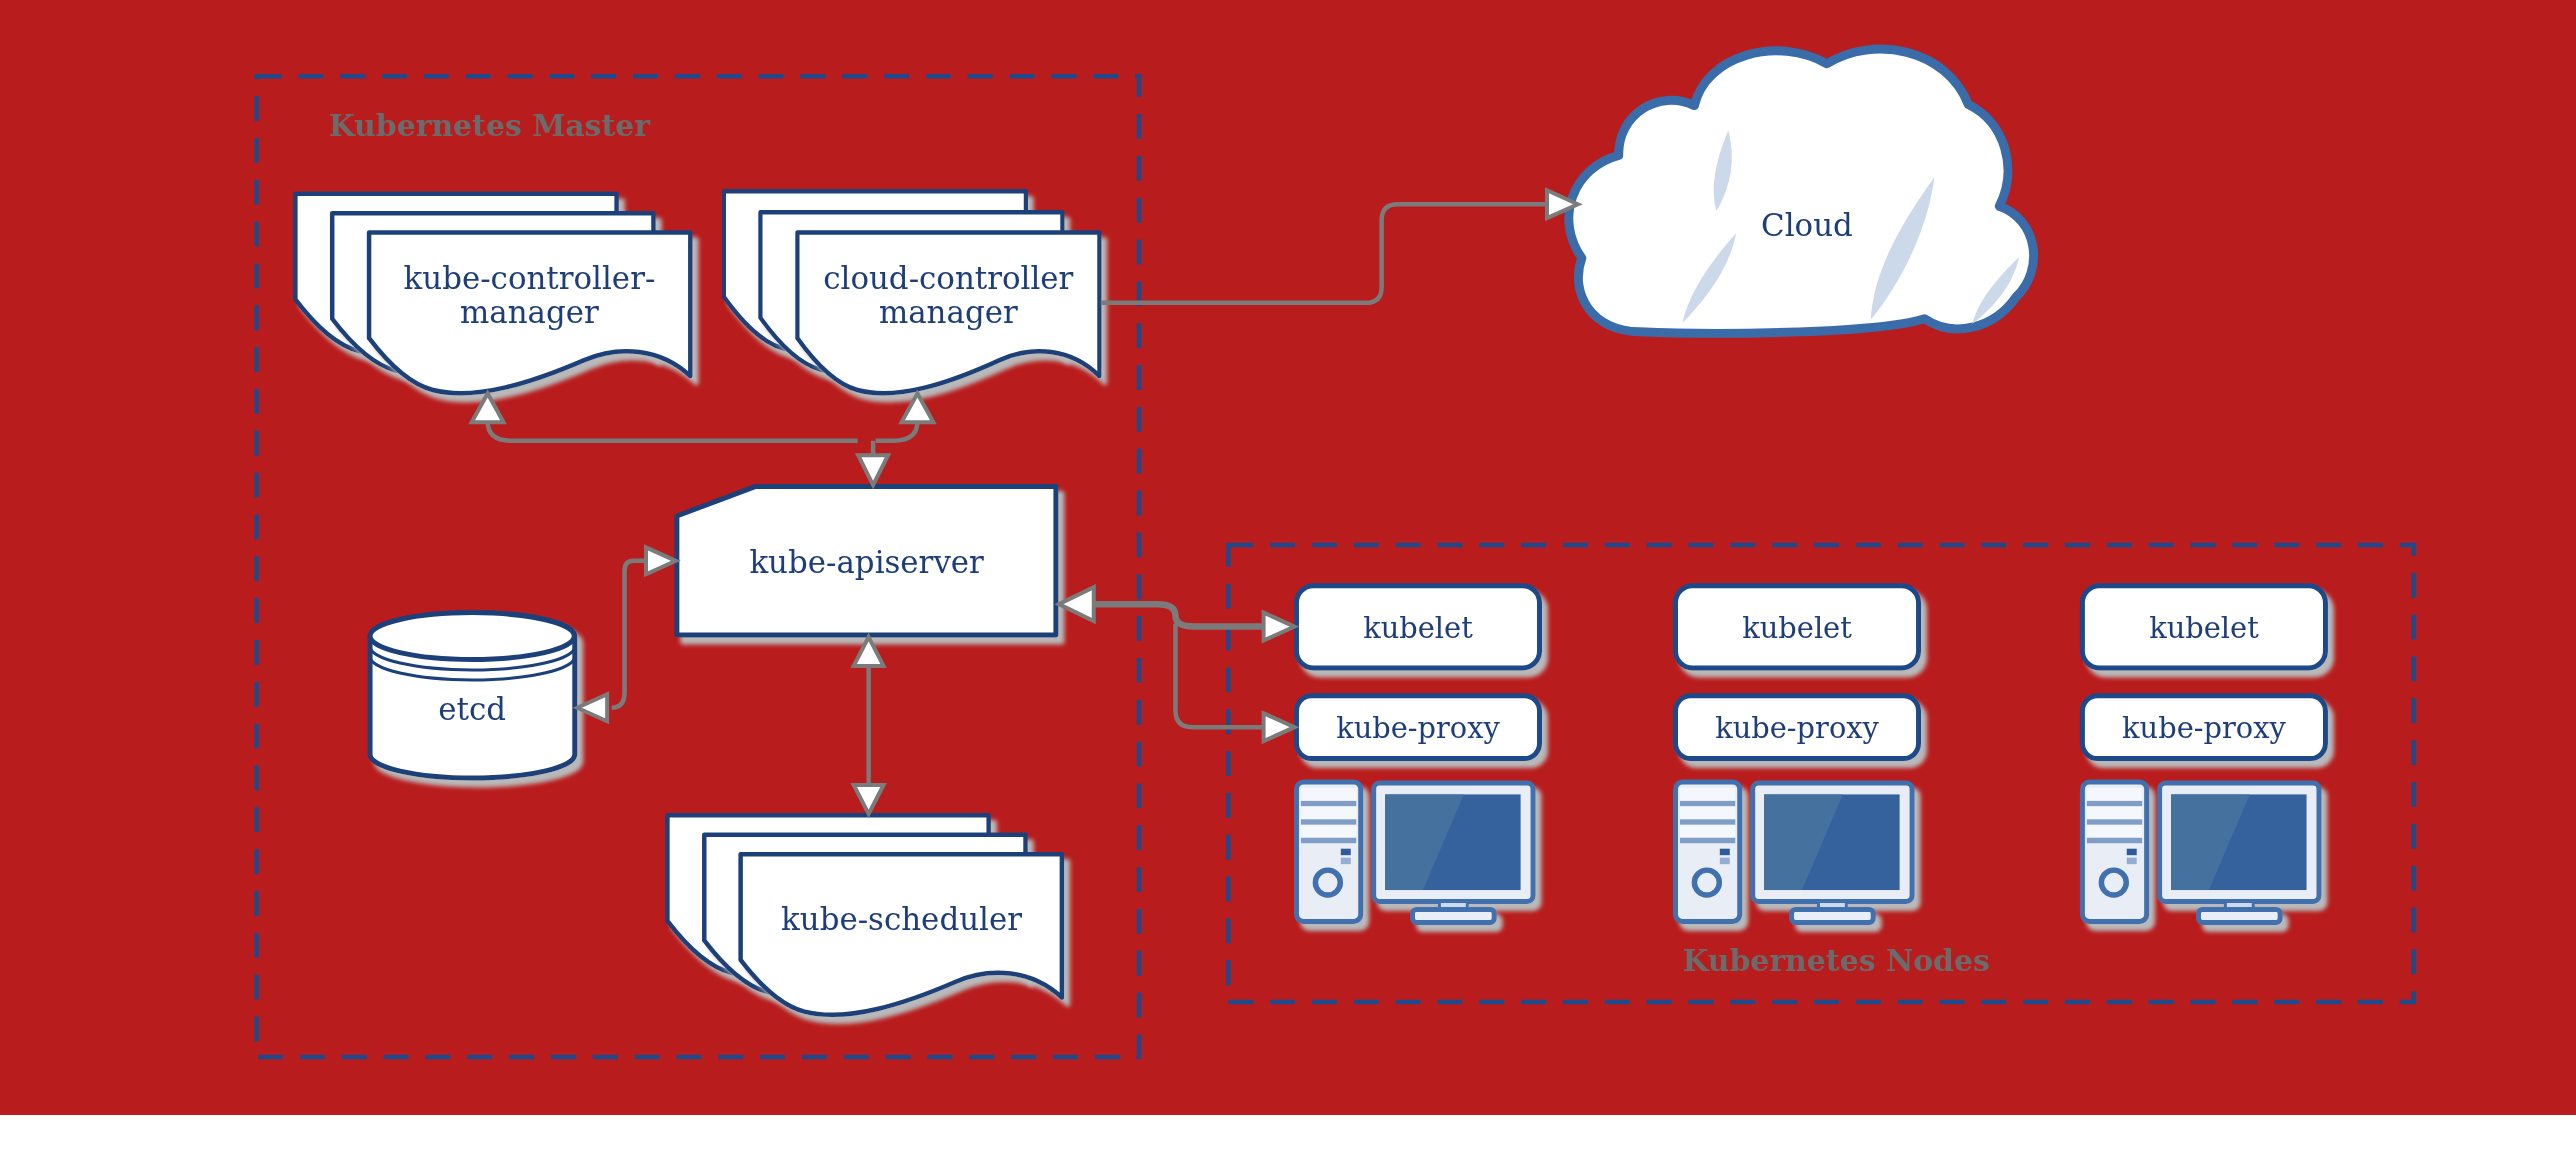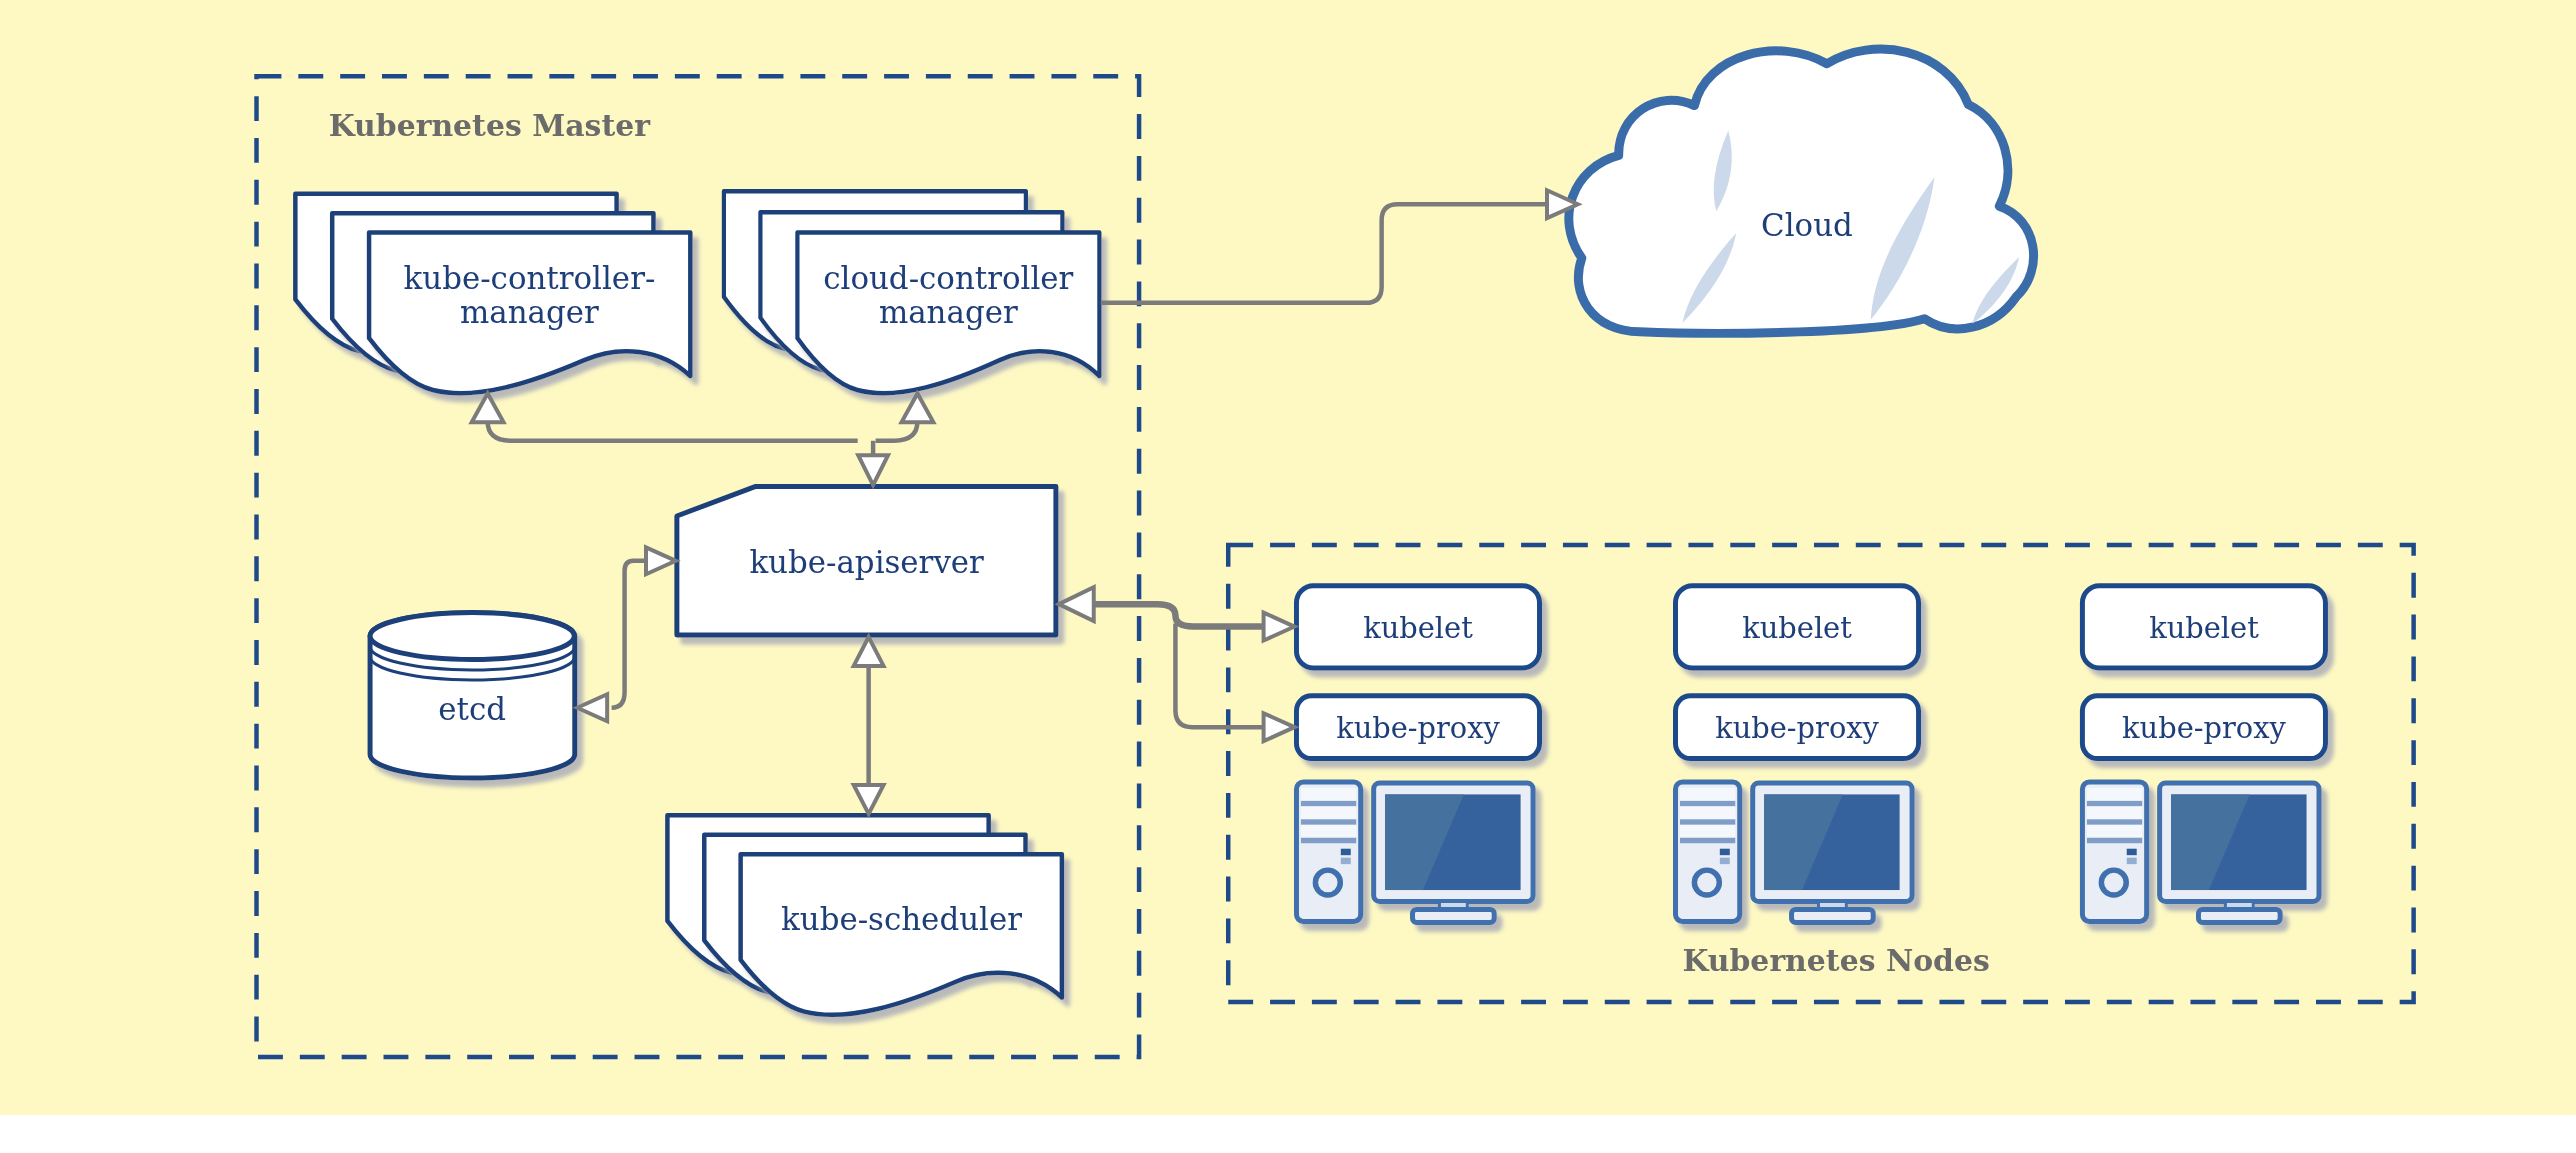--- a/index.html
+++ b/index.html
@@ -1,16 +1,16 @@
 <!DOCTYPE html>
 <html style="font-size:8.2px"><head>
 <meta charset="utf-8">
 <style>
   html,body { margin:0; padding:0; background:#ffffff; }
-  .stage { width:100%; background:#fef9c3; }
+  .stage { width:100%; background:#b91c1c; }
   svg { display:block; width:100%; height:auto; font-family:"DejaVu Serif", serif; }
 
   .dashed   { fill:none; stroke:#1e4a8c; stroke-width:9; stroke-dasharray:50 34; }
   .doc      { fill:#ffffff; stroke:#1e4179; stroke-width:9; stroke-linejoin:round; }
   .apisrv   { fill:#ffffff; stroke:#1e4179; stroke-width:10; stroke-linejoin:round; }
   .cyl      { fill:#ffffff; stroke:#1e4179; stroke-width:10; }
   .cylline  { fill:none; stroke:#1e4179; stroke-width:6; }
   .roundbox { fill:#ffffff; stroke:#1d4a8a; stroke-width:10; }
   .cloud    { fill:#ffffff; stroke:#3a6ca9; stroke-width:18; stroke-linejoin:round; }
   .shine    { fill:#ccd9ea; }

